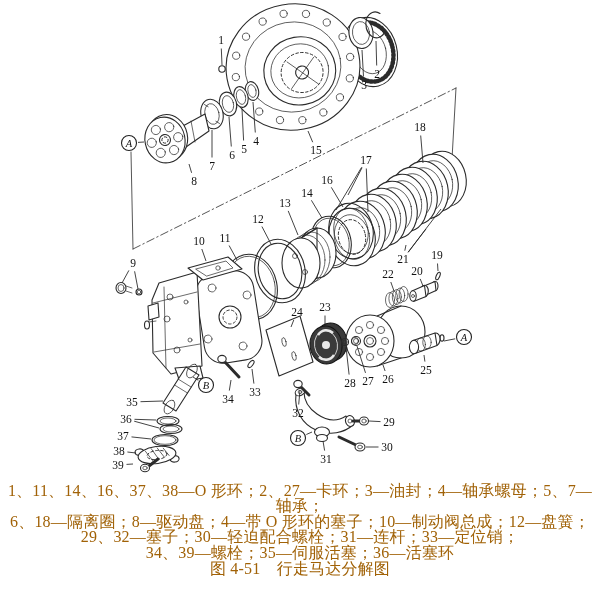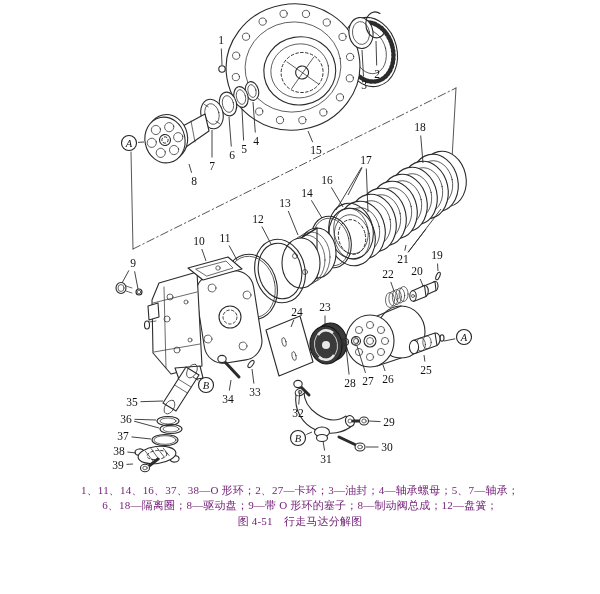--- a/index.html
+++ b/index.html
@@ -14,21 +14,21 @@
   .axis{stroke-dasharray:8 3 1.5 3;stroke-width:.8;}
   .hair{stroke-width:.8;}
   .bolt{stroke:#2b2b2b;stroke-width:3;stroke-linecap:round;}
   .dark{fill:#3a3a3a;stroke:#141414;stroke-width:1;}
   #callout-layer line{stroke:#222;stroke-width:.85;}
   #callout-layer circle{fill:#fff;stroke:#222;stroke-width:1.1;}
   #callout-layer text{font-family:"Liberation Serif","DejaVu Serif",serif;font-size:11.5px;
         fill:#111;text-anchor:middle;}
   #callout-layer text.marker{font-style:italic;font-size:10.5px;}
   .caption{position:absolute;left:0;right:0;top:483px;text-align:center;
-        font-size:11px;line-height:15.4px;color:#701a75;letter-spacing:.2px;}
+        font-size:16px;line-height:15.4px;color:#a16207;letter-spacing:.2px;}
   .cap-title{margin-top:.5px;}
 </style>
 </head>
 <body>
 
 <div class="page">
 
 <svg id="diagram" width="600" height="482" viewBox="0 0 600 482" xmlns="http://www.w3.org/2000/svg">
 
   <g>
@@ -443,17 +443,19 @@
         <circle cx="206" cy="385" r="7.5"></circle>
         <text x="206" y="385" dy=".35em" class="marker">B</text>
         <line x1="306.3" y1="434.5" x2="312" y2="432"></line>
         <circle cx="298" cy="438" r="7.5"></circle>
         <text x="298" y="438" dy=".35em" class="marker">B</text>
       </g>
 </svg>
 
 <div class="caption">
   <div class="cap-line">1、11、14、16、37、38—O 形环；2、27—卡环；3—油封；4—轴承螺母；5、7—轴承；</div>
-  <div class="cap-line">6、18—隔离圈；8—驱动盘；9—带 O 形环的塞子；8—制动阀总成；12—盘簧；</div>
+  <div class="cap-line">6、18—隔离圈；8—驱动盘；4—带 O 形环的塞子；10—制动阀总成；12—盘簧；</div>
+  <div class="cap-line">29、32—塞子；30—轻迫配合螺栓；31—连杆；33—定位销；</div>
+  <div class="cap-line">34、39—螺栓；35—伺服活塞；36—活塞环</div>
   <div class="cap-title">图 4-51　行走马达分解图</div>
 </div>
 
 </div>
 
 </body></html>

